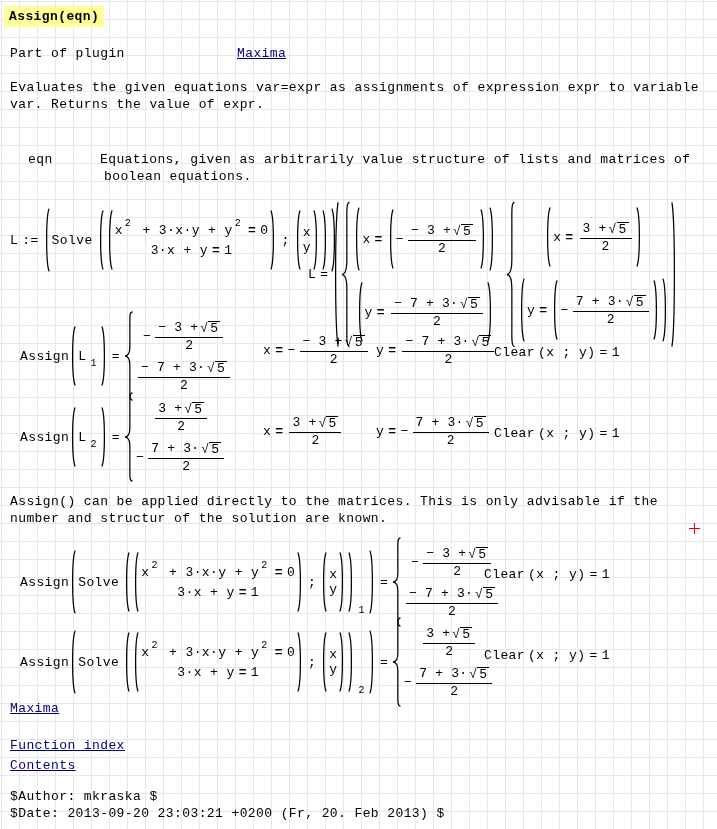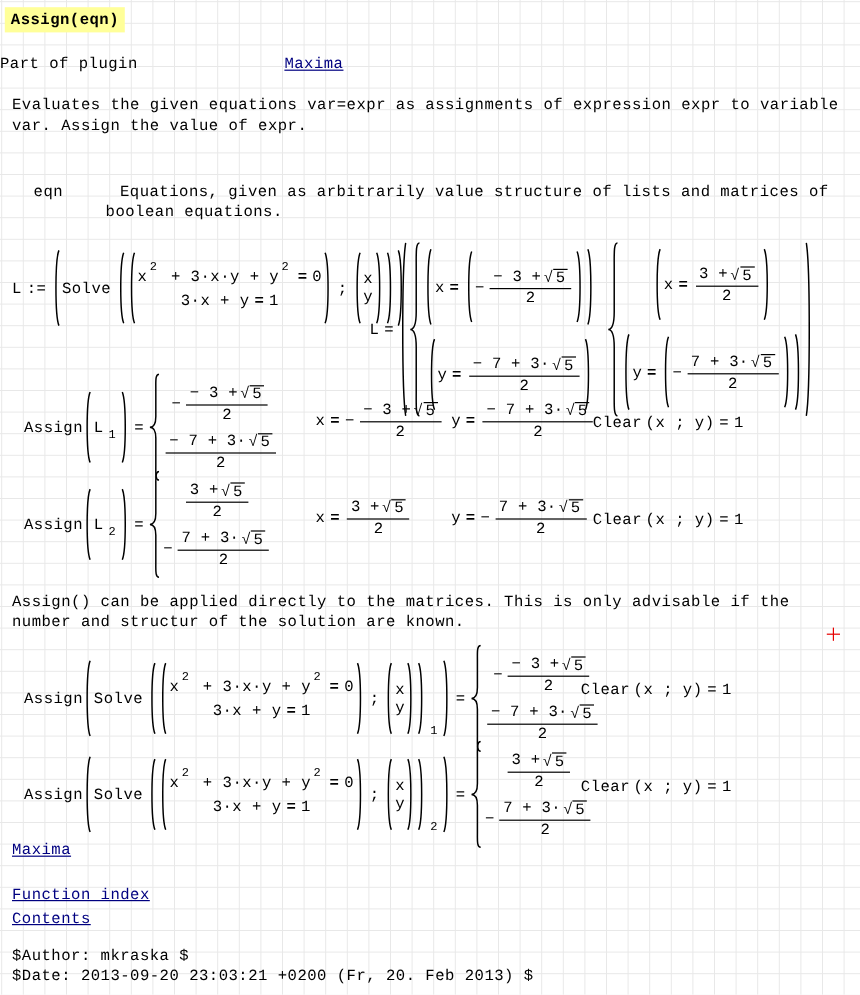--- a/index.html
+++ b/index.html
@@ -61,29 +61,29 @@
   .plus-cursor::before{content:"";position:absolute;left:0;right:0;top:4.7px;height:1.7px;background:#e60000;}
   .plus-cursor::after{content:"";position:absolute;top:0;bottom:0;left:4.7px;width:1.7px;background:#e60000;}
 </style>
 </head>
 <body>
 
 <div class="screen">
 
   <div class="title" style="left:4px;top:6px;" data-bind="header.title">Assign(eqn)</div>
 
-  <div class="txt" style="left:0;top:45px;" data-bind="header.part_of_plugin_label">Part of plugin</div>
+  <div class="txt" style="left:10px;top:45px;" data-bind="header.part_of_plugin_label">Part of plugin</div>
   <a class="lnk" style="left:237px;top:45px;" data-bind="header.plugin_link">Maxima</a>
 
   <div class="txt" style="left:10px;top:79px;" data-bind="description.line1">Evaluates the given equations var=expr as assignments of expression expr to variable</div>
-  <div class="txt" style="left:10px;top:96px;" data-bind="description.line2">var. Assign the value of expr.</div>
+  <div class="txt" style="left:10px;top:96px;" data-bind="description.line2">var. Returns the value of expr.</div>
 
   <div class="txt" style="left:28px;top:151px;" data-bind="parameter.name">eqn</div>
   <div class="txt" style="left:100px;top:151px;" data-bind="parameter.desc_line1">Equations, given as arbitrarily value structure of lists and matrices of</div>
-  <div class="txt" style="left:88px;top:168px;" data-bind="parameter.desc_line2">boolean equations.</div>
+  <div class="txt" style="left:104px;top:168px;" data-bind="parameter.desc_line2">boolean equations.</div>
 
   <div class="math" style="left:10px;top:206px;">
     <span data-bind="math.L">L</span>
     <span class="op" data-bind="math.define_op">:=</span>
     <span class="mrow p2">
       <span class="bl" data-shape="paren-l">
           <svg viewBox="0 0 10 100" preserveAspectRatio="none">
             <path d="M8.5,1 C3,14 3,86 8.5,99" fill="none" stroke="#000" stroke-width="1.25" vector-effect="non-scaling-stroke"></path>
           </svg>
         </span>

